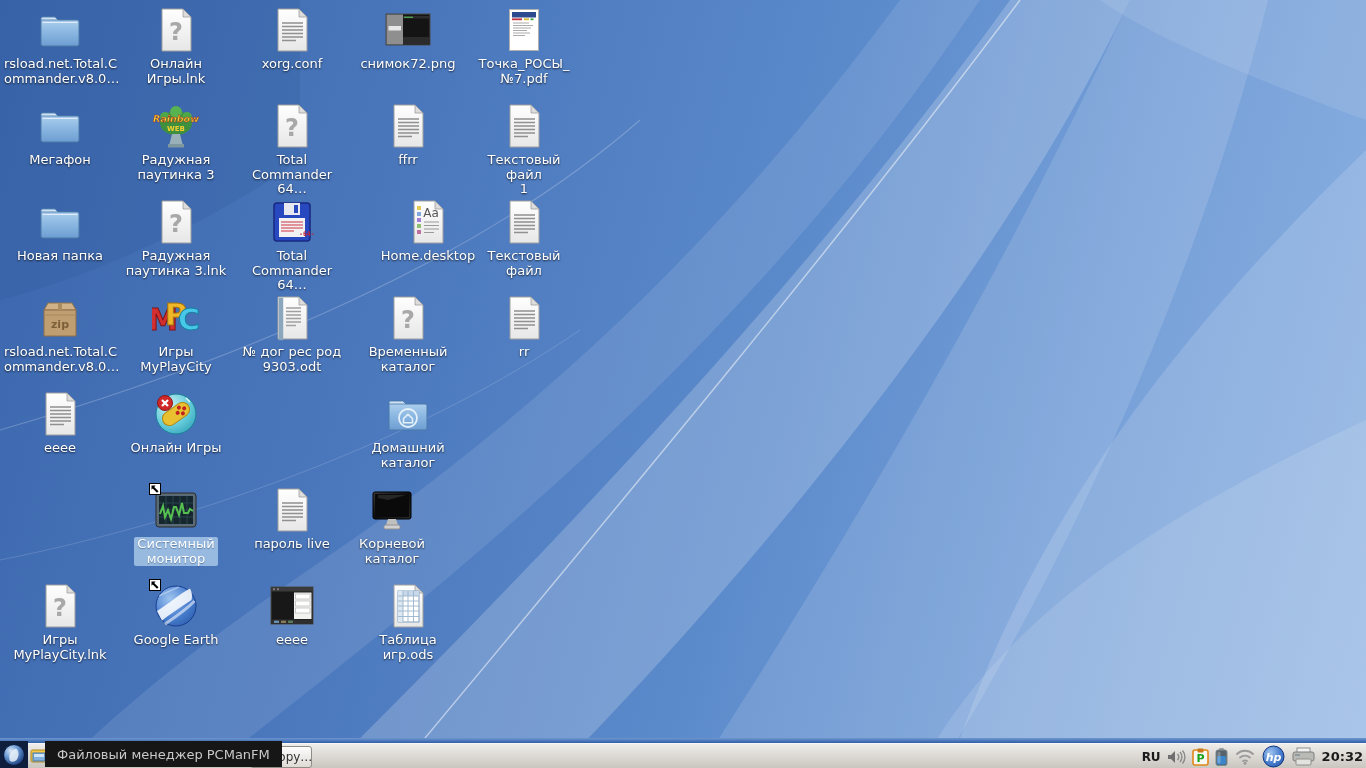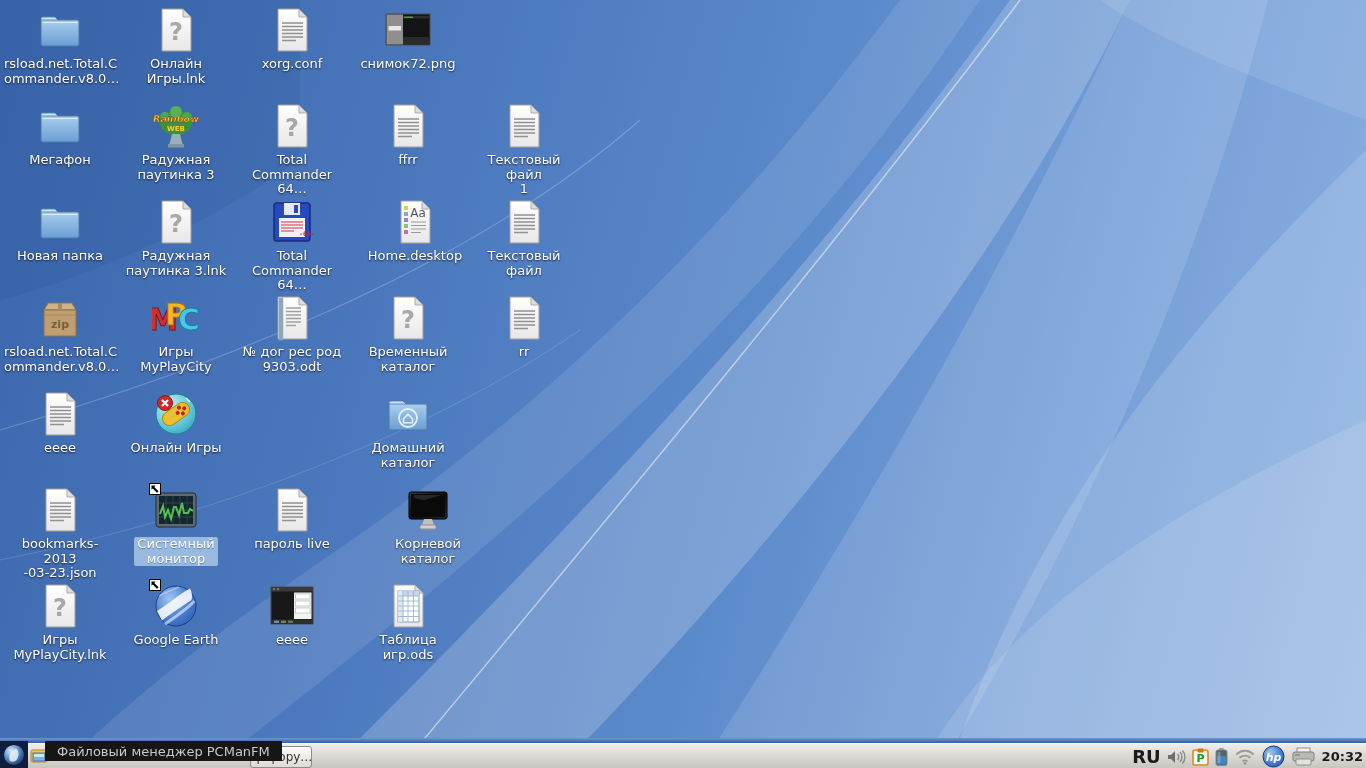--- a/index.html
+++ b/index.html
@@ -42,38 +42,38 @@
     border-top:1px solid #f8f7f6;box-sizing:border-box;
   }
   .startbtn{
     position:absolute;left:0;top:-3px;width:28px;height:27px;
     background:#0e1e3c;display:flex;align-items:center;justify-content:center;
   }
   .startbtn svg{width:24px;height:24px;}
   .mini-task-icon{position:absolute;left:30px;top:3px;width:18px;height:18px;}
   .mini-task-icon svg{width:18px;height:18px;}
   .tooltip{
-    position:absolute;left:45px;top:-3px;height:20px;
+    position:absolute;left:45px;top:-3px;height:26px;
     background:#161616;color:#c9c9c9;font-size:13px;
     display:flex;align-items:center;padding:0 12px;z-index:5;
     white-space:nowrap;
   }
   .taskbtn{
     position:absolute;left:250px;top:2px;height:20px;width:60px;
     background:linear-gradient(#fdfdfc,#dedad5);
     border:1px solid #8f8b85;border-radius:3px;
     box-shadow:inset 0 1px 0 #fff;
     font-size:12px;color:#333;display:flex;align-items:center;justify-content:center;
     overflow:hidden;white-space:nowrap;
   }
   .tray{
     position:absolute;right:3px;top:0;height:25px;
     display:flex;align-items:center;gap:6px;
   }
-  .kbd-layout{font-size:18px;font-weight:bold;color:#1a1a1a;margin-left:47px;}
+  .kbd-layout{font-size:12px;font-weight:bold;color:#1a1a1a;margin-left:47px;}
   .clock{font-size:13px;font-weight:bold;color:#1a1a1a;}
   .tray .ticon{display:flex;align-items:center;justify-content:center;}
 </style>
 </head>
 <body>
 
 <div class="wall">
   <svg viewBox="0 0 1366 768" preserveAspectRatio="none">
     <path d="M0,300 C80,280 200,230 300,160 L300,0 L0,0 Z" fill="#2e5698" opacity=".22"></path>
     <path d="M1010,0 C830,250 600,500 330,768 L560,768 C800,520 1010,250 1130,0 Z" fill="#ffffff" opacity=".20"></path>
@@ -164,20 +164,36 @@
           <rect x="2" y="8" width="44" height="31" fill="#141414" stroke="#4a4a4a"></rect>
           <rect x="2.5" y="8.5" width="16.5" height="30" fill="#8f8f8f"></rect>
           <rect x="4.5" y="20" width="12.5" height="4.5" fill="#e8e8e8"></rect>
           <rect x="19" y="10" width="26" height="2.5" fill="#2d2d2d"></rect>
           <rect x="20" y="10.6" width="9" height="1.4" fill="#4fa04f"></rect>
           <rect x="19" y="31" width="26.5" height="7" fill="#2b2b2b"></rect>
         </svg>
       </div>
       <div class="lbl">снимок72.png</div>
     </div>
+    <div class="cell" style="left: 468px; top: 6px;">
+      <div class="ic">
+        <svg viewBox="0 0 48 48">
+          <rect x="9.5" y="3.5" width="29" height="41" fill="#ffffff" stroke="#b0b0b0"></rect>
+          <rect x="12" y="6" width="24" height="5.5" fill="#2e4a8f"></rect>
+          <rect x="12" y="12.4" width="10" height="1.8" fill="#c03040"></rect>
+          <rect x="24" y="12.4" width="5" height="1.8" fill="#d8b830"></rect>
+          <rect x="30.5" y="12.4" width="3" height="1.8" fill="#3f9f3f"></rect>
+          <g stroke="#a0a0a0" stroke-width=".9">
+            <path d="M13 17h16M13 19.5h20M13 22h18M13 24.5h14M13 27h17M13 29.5h12"></path>
+          </g>
+        </svg>
+      </div>
+      <div class="lbl">Точка_РОСЫ_
+№7.pdf</div>
+    </div>
     <div class="cell" style="left: 4px; top: 102px;">
       <div class="ic">
         <svg viewBox="0 0 48 48">
           <path d="M5 13c0-1.1.9-2 2-2h12l3 3h19c1.1 0 2 .9 2 2v22c0 1.1-.9 2-2 2H7c-1.1 0-2-.9-2-2z" fill="url(#gFold)" stroke="#4a78a8"></path>
           <path d="M5 13c0-1.1.9-2 2-2h12l3 3H5z" fill="#cde2f5" stroke="#4a78a8" stroke-width=".8"></path>
           <path d="M6.5 16.5h35" stroke="#ffffff" stroke-opacity=".65"></path>
         </svg>
       </div>
       <div class="lbl">Мегафон</div>
     </div>
@@ -261,21 +277,21 @@
           <rect x="16" y="5" width="16" height="12" fill="#e8e8f0"></rect>
           <rect x="26" y="7" width="4" height="8" fill="#2848c0"></rect>
           <rect x="11" y="20" width="26" height="19" fill="#f2f2f2"></rect>
           <path d="M13 24h22M13 27h22M13 30h22M13 33h13" stroke="#d03040" stroke-width="1.2"></path>
           <text x="31" y="38" font-size="6.5" fill="#c02030" font-weight="bold" font-family="DejaVu Sans Mono">-64-</text>
         </svg>
       </div>
       <div class="lbl">Total
 Commander 64…</div>
     </div>
-    <div class="cell" style="left: 359px; top: 198px;">
+    <div class="cell" style="left: 372px; top: 198px;">
       <div class="ic">
         <svg viewBox="0 0 48 48">
           <path d="M10 3h21l8 8v34H10z" fill="url(#gPage)" stroke="#9f9f9f"></path>
           <path d="M31 3l8 8h-8z" fill="#dcdcdc" stroke="#9f9f9f" stroke-width=".8"></path>
           <g>
             <rect x="13" y="8" width="4" height="4" fill="#e0cc55"></rect>
             <rect x="13" y="14" width="4" height="4" fill="#7fa8dd"></rect>
             <rect x="13" y="20" width="4" height="4" fill="#a07fd5"></rect>
             <rect x="13" y="26" width="4" height="4" fill="#8fc070"></rect>
             <rect x="13" y="32" width="4" height="4" fill="#c070a0"></rect>
@@ -395,33 +411,20 @@
         <svg viewBox="0 0 48 48">
           <path d="M5 13c0-1.1.9-2 2-2h12l3 3h19c1.1 0 2 .9 2 2v22c0 1.1-.9 2-2 2H7c-1.1 0-2-.9-2-2z" fill="url(#gFold)" stroke="#4a78a8"></path>
           <path d="M5 13c0-1.1.9-2 2-2h12l3 3H5z" fill="#cde2f5" stroke="#4a78a8" stroke-width=".8"></path>
           <circle cx="24" cy="28" r="9" fill="none" stroke="#e9f3fc" stroke-width="1.8" opacity=".95"></circle>
           <path d="M19.5 28.5l4.5-4.2 4.5 4.2v4.3h-9z" fill="none" stroke="#e9f3fc" stroke-width="1.6" opacity=".95"></path>
         </svg>
       </div>
       <div class="lbl">Домашний
 каталог</div>
     </div>
-    <div class="cell" style="left: 4px; top: 486px;">
-      <div class="ic">
-        <svg viewBox="0 0 48 48">
-          <path d="M10 3h21l8 8v34H10z" fill="url(#gPage)" stroke="#9f9f9f"></path>
-          <path d="M31 3l8 8h-8z" fill="#dcdcdc" stroke="#9f9f9f" stroke-width=".8"></path>
-          <g stroke="#909090" stroke-width="1.3">
-            <path d="M14 17h21M14 20.5h21M14 24h21M14 27.5h21M14 31h21M14 34.5h14"></path>
-          </g>
-        </svg>
-      </div>
-      <div class="lbl">bookmarks-2013
--03-23.json</div>
-    </div>
     <div class="cell selected" style="left: 120px; top: 486px;">
       <div class="ic">
         <svg viewBox="0 0 48 48">
           <rect x="4" y="7" width="40" height="34" rx="3" fill="#5a6a76" stroke="#2a2a2a"></rect>
           <rect x="7" y="10" width="34" height="28" fill="#16262e"></rect>
           <path d="M7 17h34M7 24h34M7 31h34M14 10v28M21 10v28M28 10v28M35 10v28" stroke="#28444e" stroke-width="1"></path>
           <polyline points="8,28 11,20 13,31 16,24 19,33 22,21 24,21 27,29 30,17 32,27 36,27 38,23 41,25" fill="none" stroke="#55c050" stroke-width="2"></polyline>
         </svg>
         <div class="badge">
           <svg viewBox="0 0 12 12">
@@ -438,21 +441,21 @@
         <svg viewBox="0 0 48 48">
           <path d="M10 3h21l8 8v34H10z" fill="url(#gPage)" stroke="#9f9f9f"></path>
           <path d="M31 3l8 8h-8z" fill="#dcdcdc" stroke="#9f9f9f" stroke-width=".8"></path>
           <g stroke="#909090" stroke-width="1.3">
             <path d="M14 17h21M14 20.5h21M14 24h21M14 27.5h21M14 31h21M14 34.5h14"></path>
           </g>
         </svg>
       </div>
       <div class="lbl">пароль live</div>
     </div>
-    <div class="cell" style="left: 372px; top: 486px; align-items: center;">
+    <div class="cell" style="left: 336px; top: 486px; align-items: center;">
       <div class="ic">
         <svg viewBox="0 0 48 48">
           <rect x="5" y="6" width="38" height="27" rx="2" fill="url(#gScreen)" stroke="#000000"></rect>
           <rect x="7" y="8" width="34" height="23" fill="#0a0a0a"></rect>
           <path d="M10 9 L38 9 L20 14 L10 12 Z" fill="#ffffff" opacity=".12"></path>
           <path d="M20 33h8l2 6h-12z" fill="#c0c0c0"></path>
           <rect x="16" y="39" width="16" height="4" rx="1.5" fill="#d0d0d0" stroke="#909090"></rect>
         </svg>
       </div>
       <div class="lbl">Корневой

